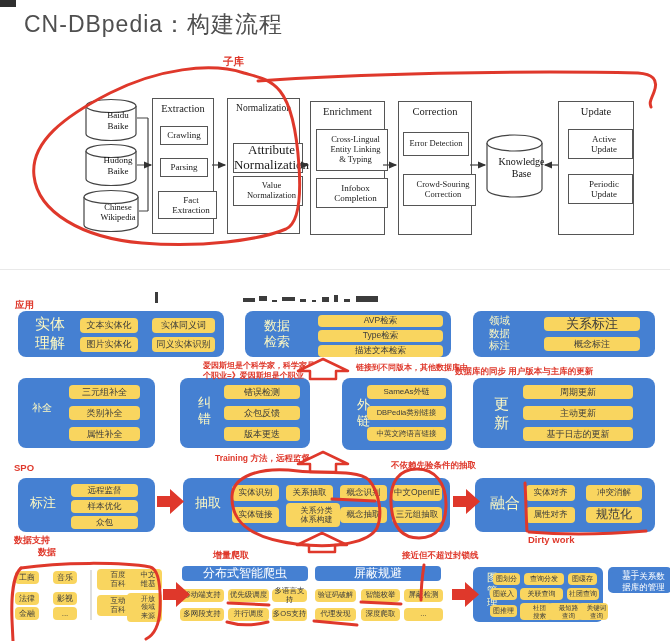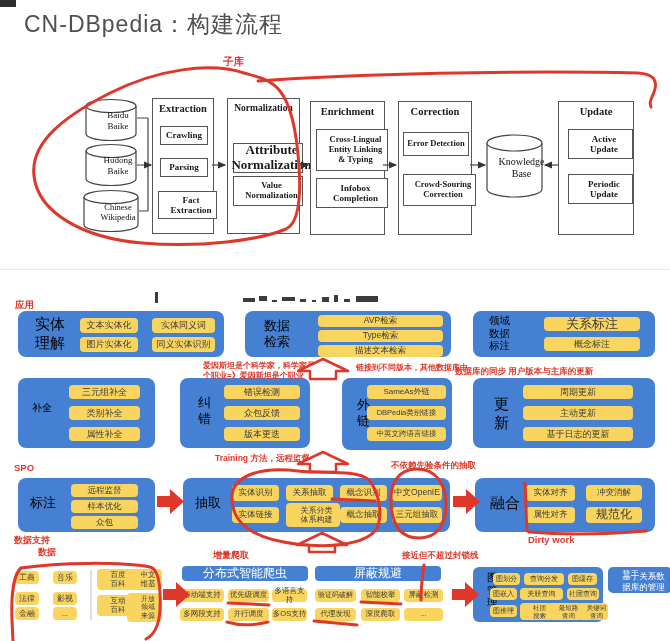--- a/index.html
+++ b/index.html
@@ -2,31 +2,31 @@
 <html><head>
 <meta charset="utf-8">
 <style>
   html,body{margin:0;padding:0;background:#fff;}
   #page{position:relative;width:670px;height:641px;background:#fff;overflow:hidden;
         font-family:"Liberation Sans","DejaVu Sans",sans-serif;}
   .abs{position:absolute;}
   .pre{white-space:pre-line;padding-left:7px;}
   
   .s1-title{left:24px;top:9px;font-size:23px;color:#4f4f4f;letter-spacing:1px;}
-  .fcol{border:1px solid #555;background:#fff;font-weight:bold;}
+  .fcol{border:1px solid #555;background:#fff;}
   .ftitle{position:absolute;left:0;right:0;top:4px;text-align:center;
           font-family:"Liberation Serif","DejaVu Serif",serif;font-size:10.5px;color:#1a1a1a;}
   .fit{position:absolute;border:1px solid #555;background:#fff;display:flex;align-items:center;
        justify-content:center;text-align:center;font-family:"Liberation Serif","DejaVu Serif",serif;
        font-size:9px;line-height:1.15;color:#1a1a1a;}
   .cylab{display:flex;align-items:center;justify-content:center;text-align:center;
          font-family:"Liberation Serif","DejaVu Serif",serif;font-size:9px;line-height:1.2;color:#111;z-index:10;}
   
   .bb{background:#4580d2;border-radius:8px;color:#fff;z-index:10;}
-  .blab{position:absolute;color:#000000;line-height:1.25;text-align:right;}
+  .blab{position:absolute;color:#fef9c3;line-height:1.25;text-align:right;}
   .yb{position:absolute;background:#f9d55f;border-radius:4px;color:#3b3b3b;display:flex;
       align-items:center;justify-content:center;text-align:center;line-height:1.15;}
   .yba{background:#f9d55f;border-radius:4px;color:#3b3b3b;display:flex;align-items:center;
        justify-content:center;text-align:center;line-height:1.15;z-index:10;}
   .hdr{background:#4580d2;border-radius:4px;color:#fff;display:flex;align-items:center;
        justify-content:center;font-size:12px;z-index:10;}
   .stor{background:#4580d2;border-radius:5px;color:#fff;display:flex;align-items:center;
         justify-content:center;text-align:center;font-size:8.5px;line-height:1.3;z-index:10;}
   .red{color:#df382b;font-weight:700;z-index:40;line-height:1.25;}
   svg{position:absolute;left:0;top:0;pointer-events:none;}

